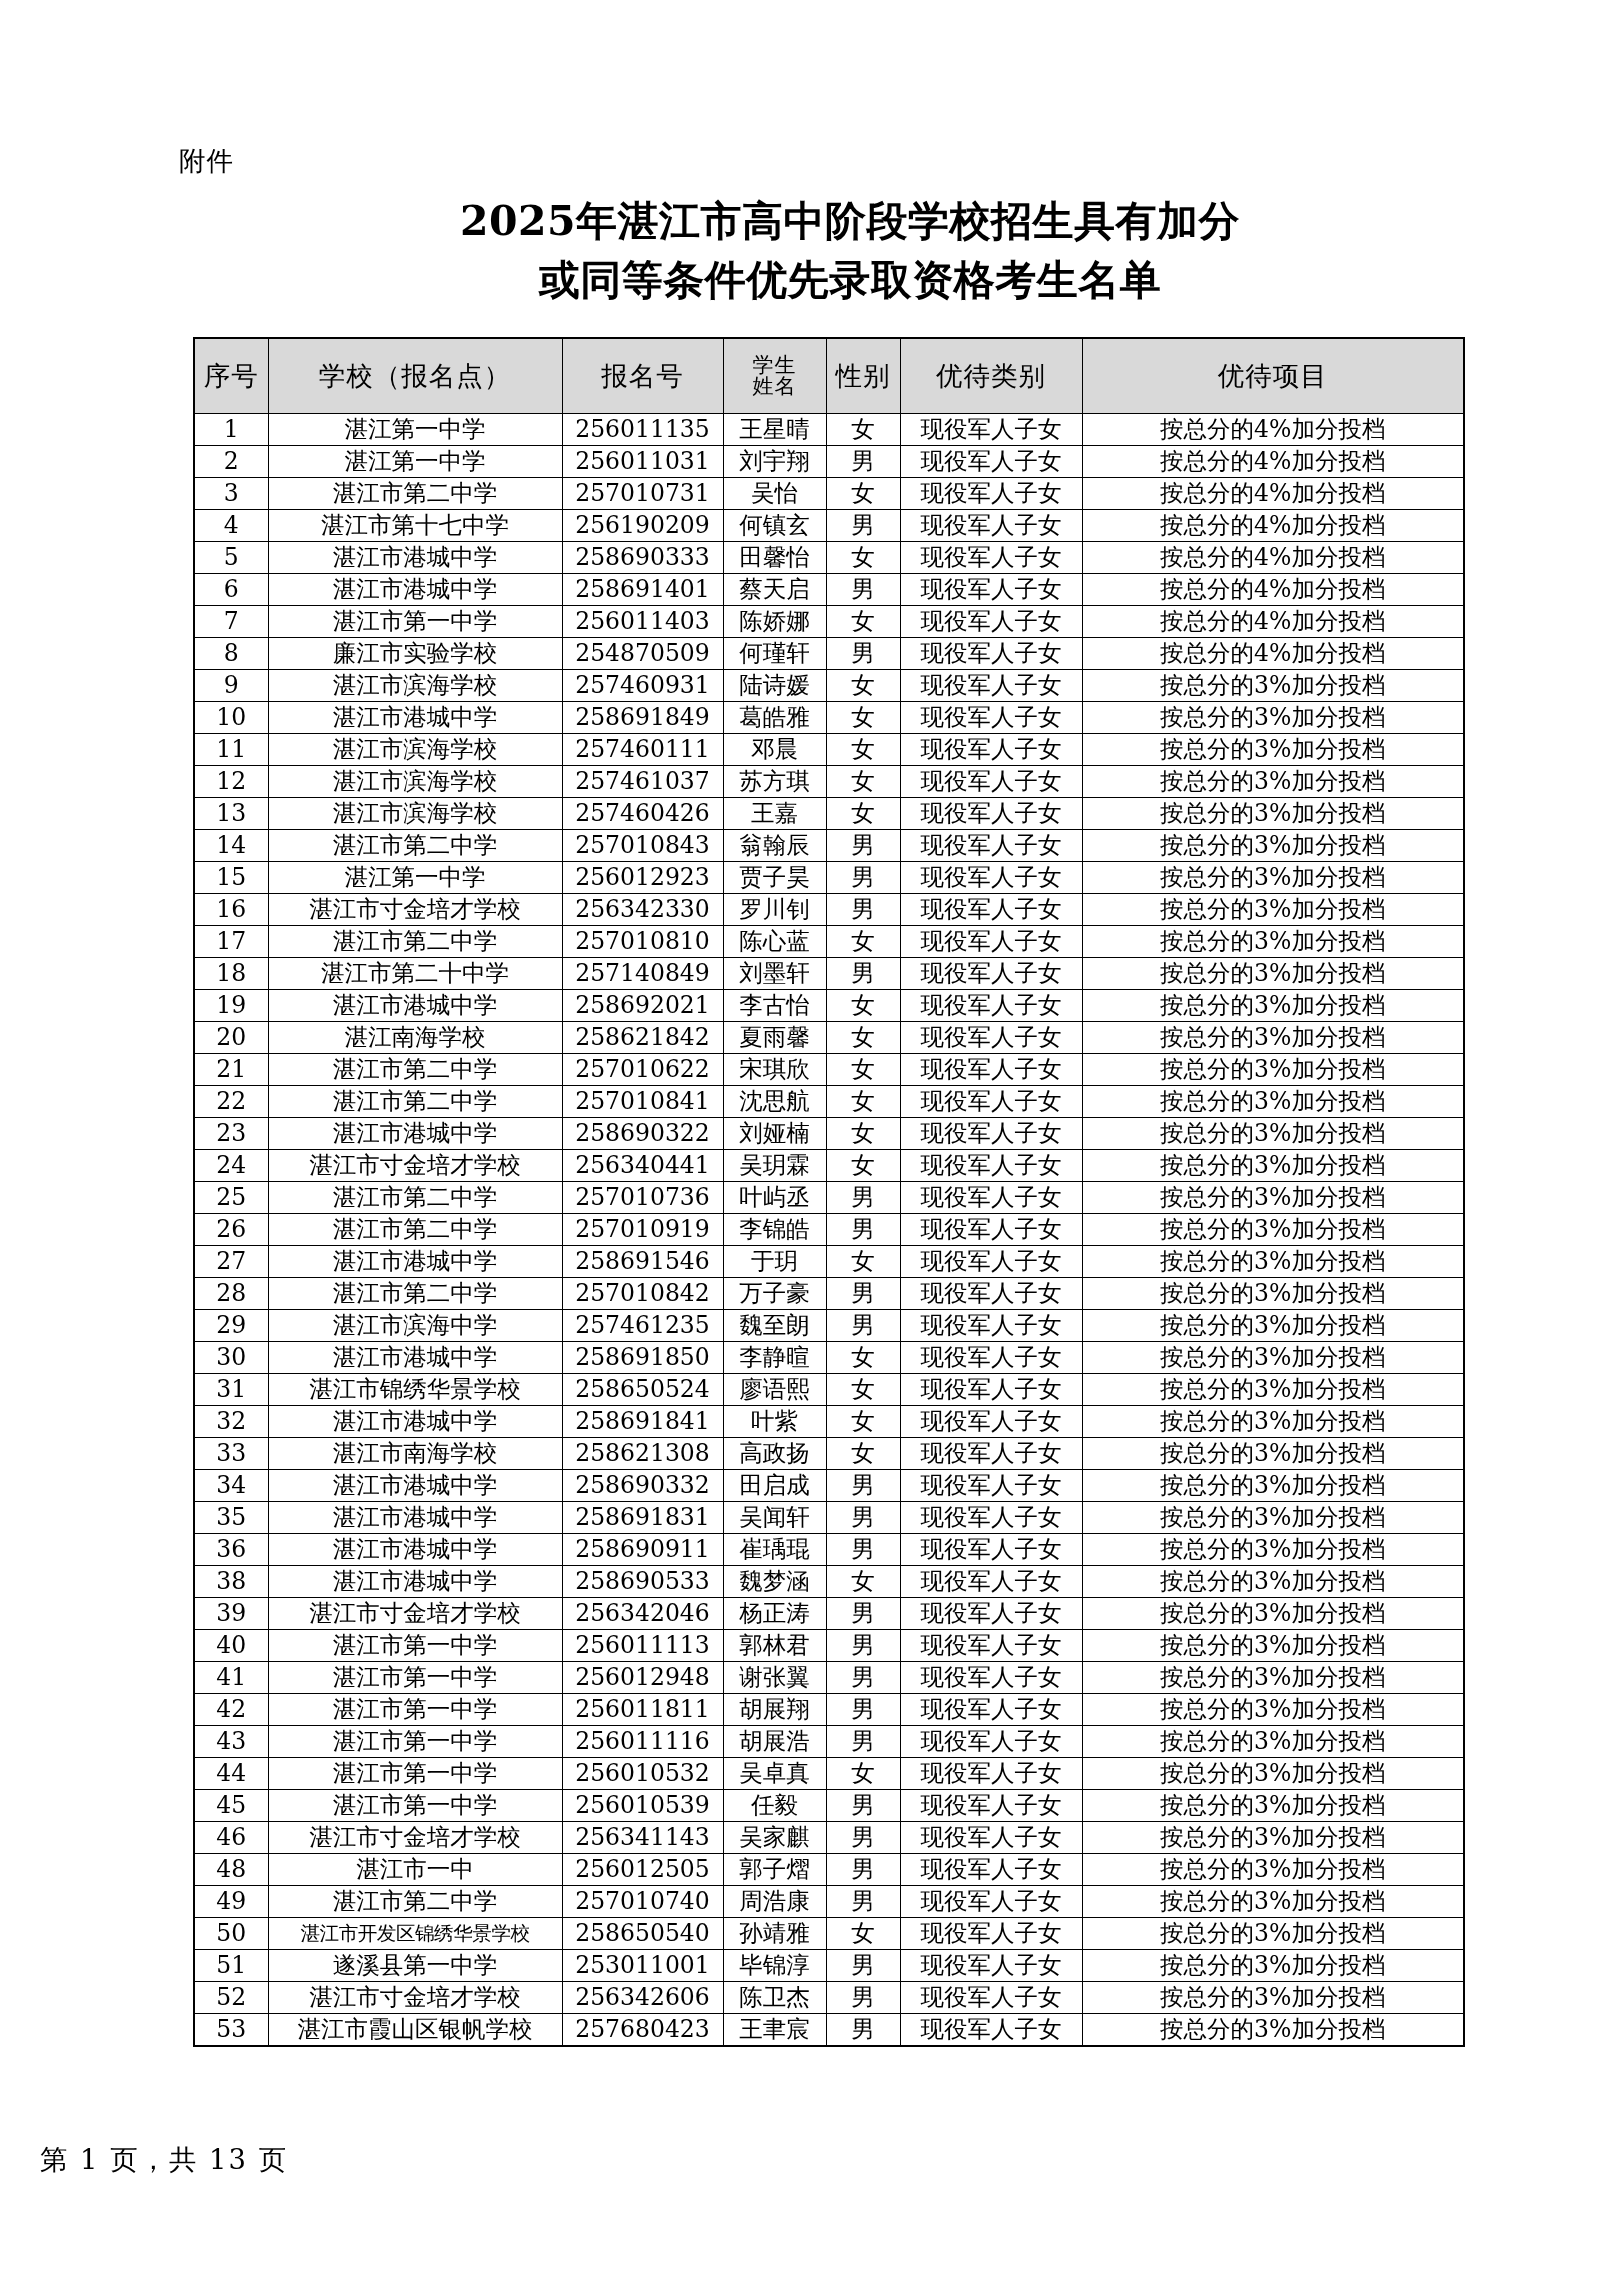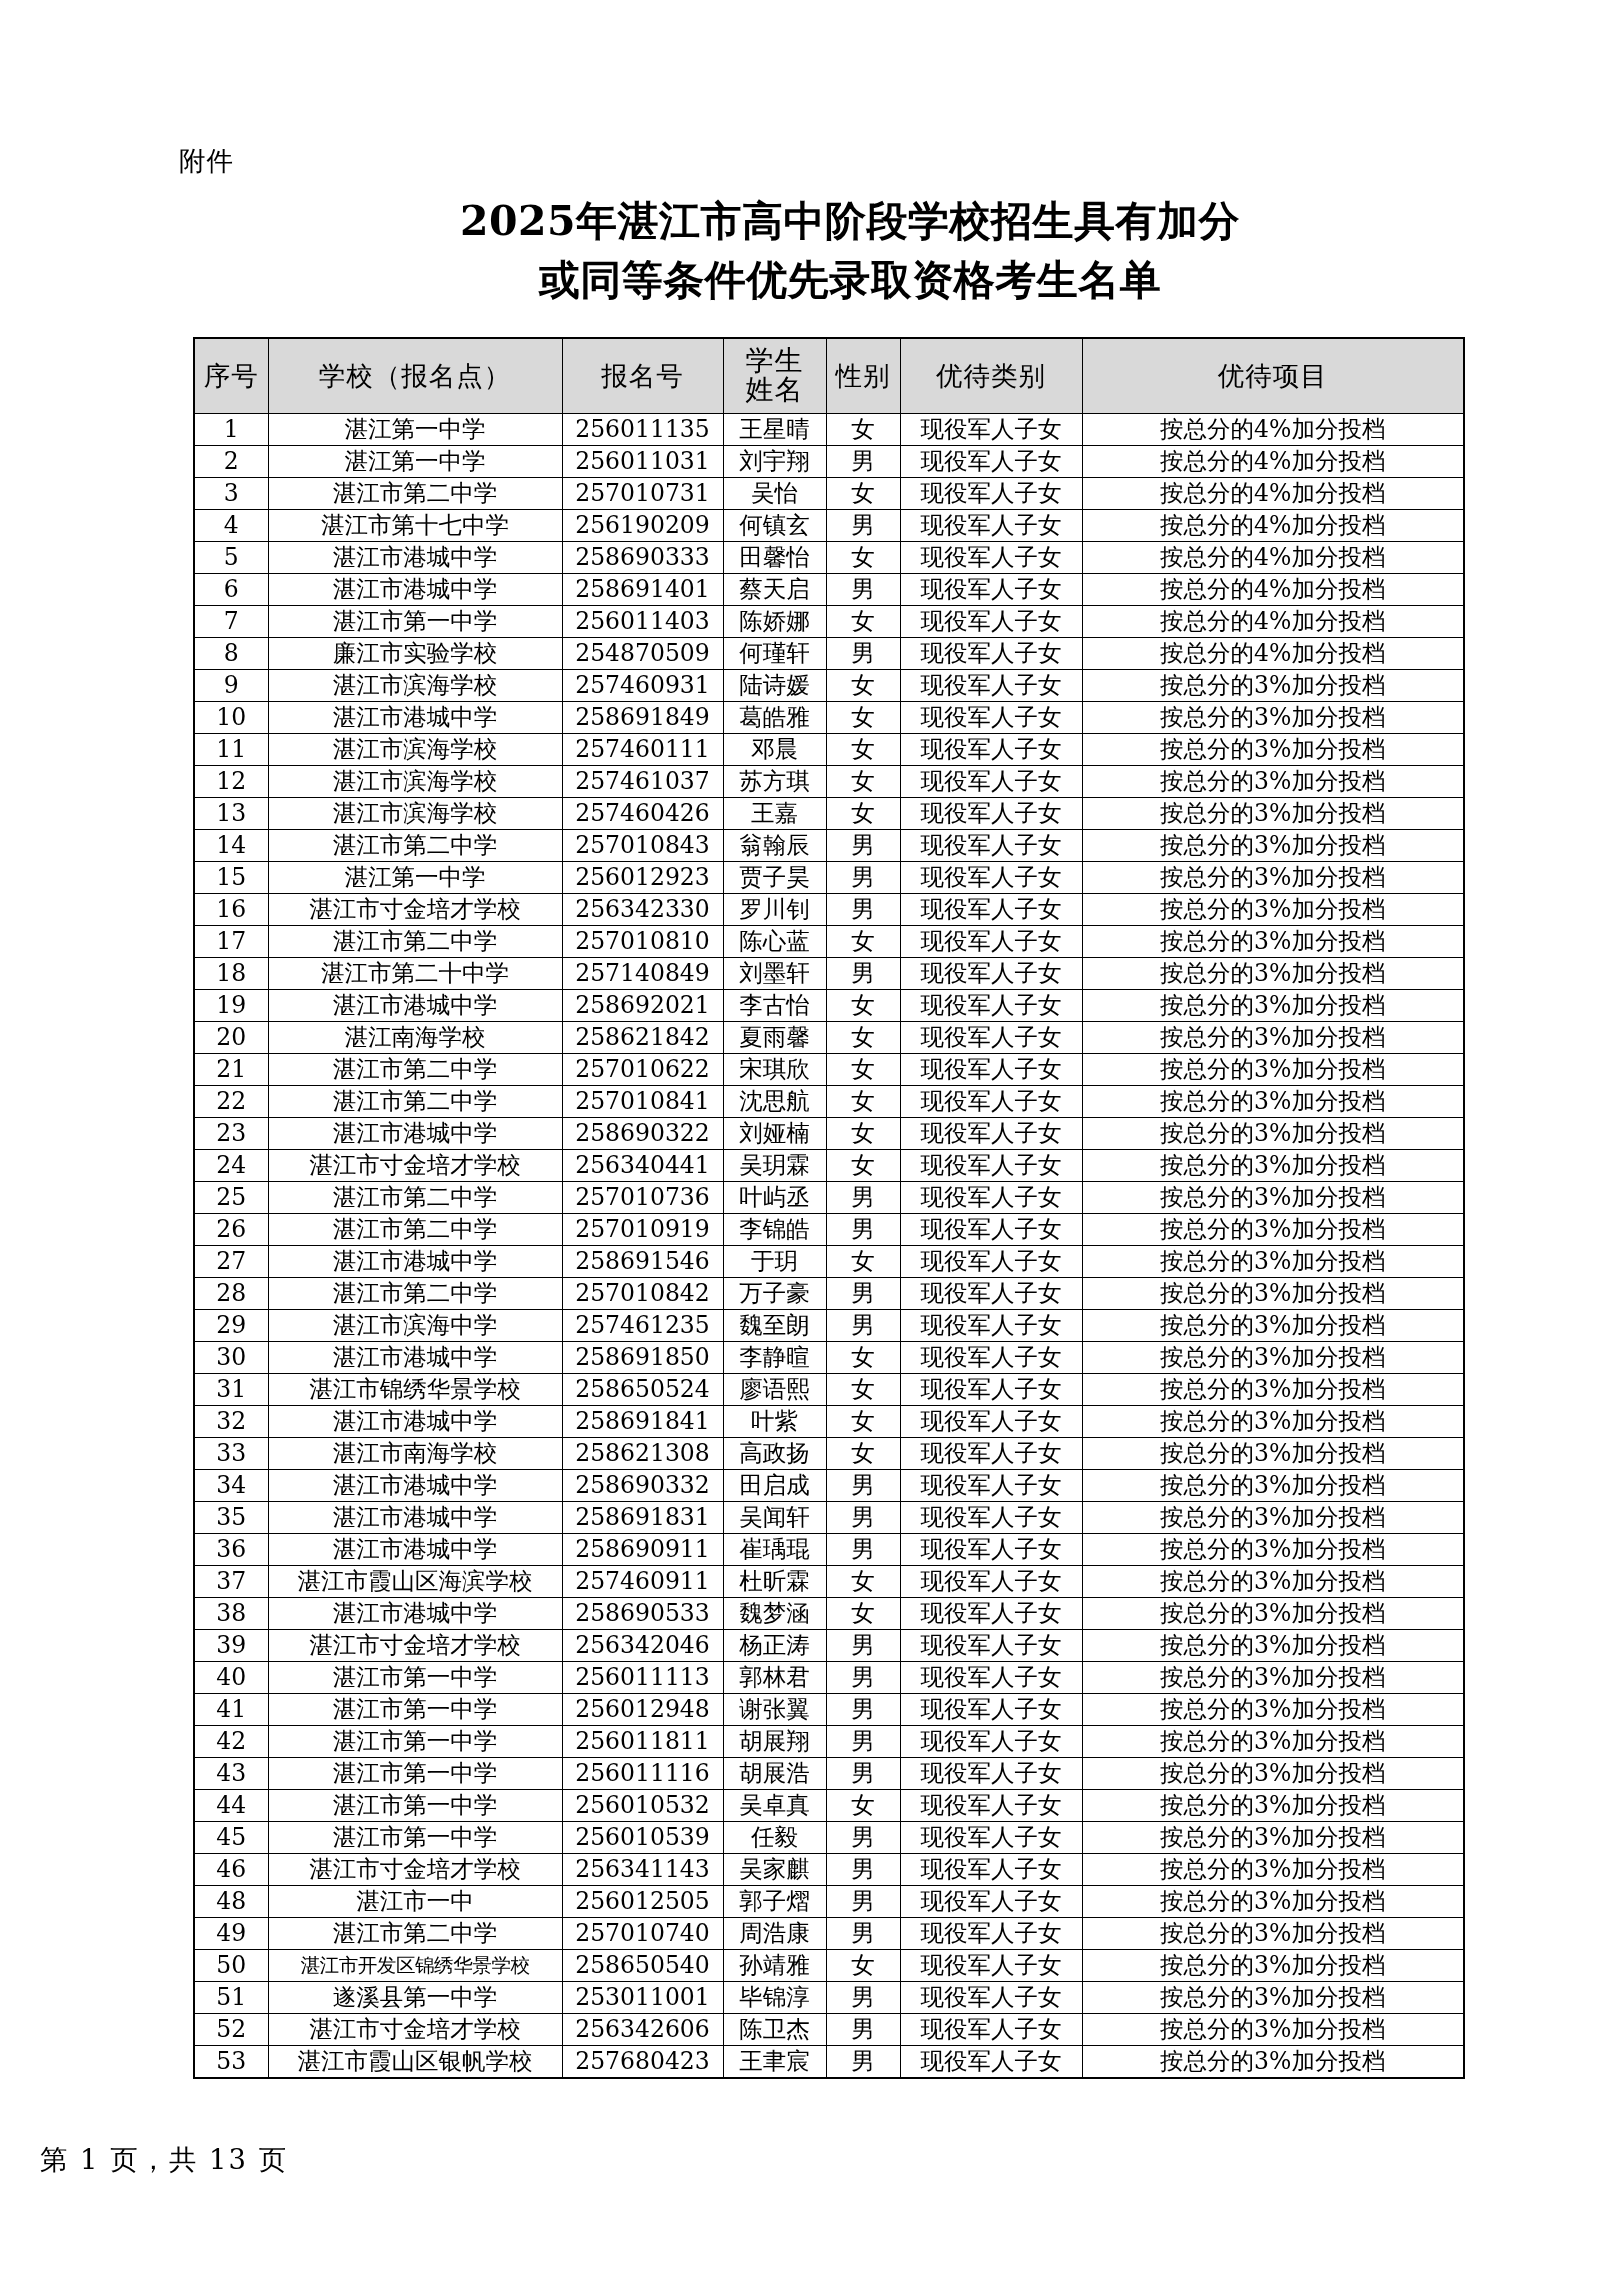--- a/index.html
+++ b/index.html
@@ -82,21 +82,21 @@
     font-size: 26.5px;
     font-weight: normal;
     height: 74px;
     line-height: 1.1;
     letter-spacing: 1px;
     text-align: center;
   }
   table.roster thead th.two-line {
     white-space: normal;
     line-height: 1.02;
-    font-size: 28px;
+    font-size: 21px;
   }
   table.roster tbody td {
     height: 31px;
     font-size: 23.5px;
     line-height: 1;
     letter-spacing: 0px;
   }
   td.idx { font-size: 23.5px; }
   td.school { font-size: 23.5px; }
   td.school.shrink { font-size: 19.6px; letter-spacing: -0.5px; }
@@ -470,29 +470,20 @@
           <tr>
             <td class="idx">36</td>
             <td class="school">湛江市港城中学</td>
             <td class="regno">258690911</td>
             <td class="name">崔瑀琨</td>
             <td class="gender">男</td>
             <td class="cat">现役军人子女</td>
             <td class="item">按总分的3%加分投档</td>
           </tr>
           <tr>
-            <td class="idx">37</td>
-            <td class="school">湛江市霞山区海滨学校</td>
-            <td class="regno">257460911</td>
-            <td class="name">杜昕霖</td>
-            <td class="gender">女</td>
-            <td class="cat">现役军人子女</td>
-            <td class="item">按总分的3%加分投档</td>
-          </tr>
-          <tr>
             <td class="idx">38</td>
             <td class="school">湛江市港城中学</td>
             <td class="regno">258690533</td>
             <td class="name">魏梦涵</td>
             <td class="gender">女</td>
             <td class="cat">现役军人子女</td>
             <td class="item">按总分的3%加分投档</td>
           </tr>
           <tr>
             <td class="idx">39</td>

